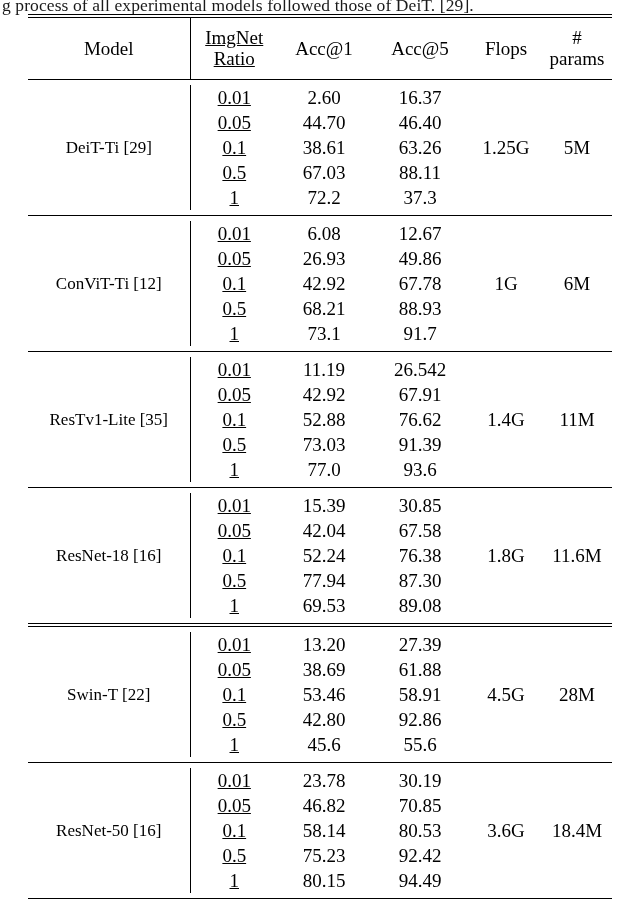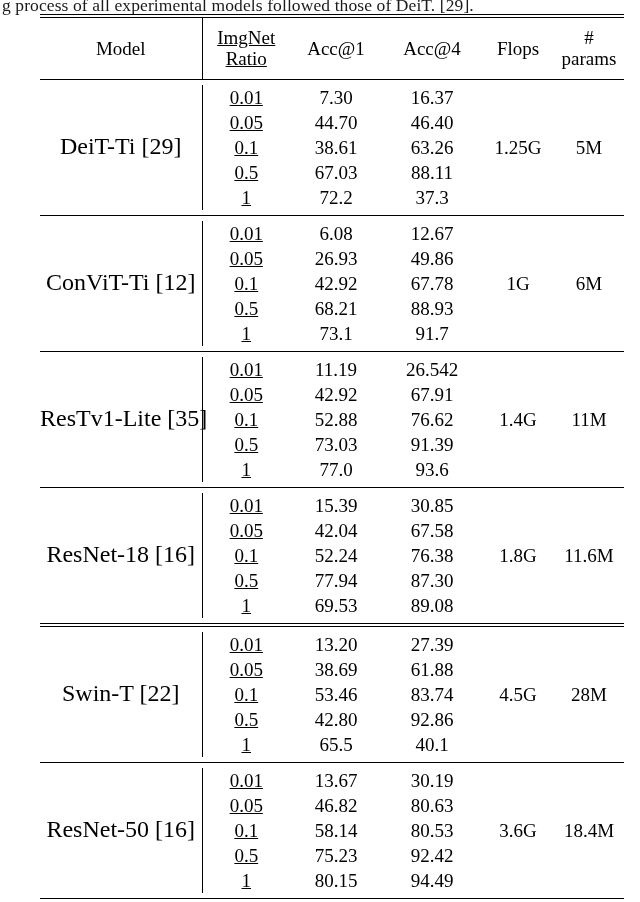--- a/index.html
+++ b/index.html
@@ -25,21 +25,21 @@
     letter-spacing: 0.1px;
     white-space: nowrap;
     overflow: hidden;
     color: #1a1a1a;
   }
 
   
   .table-wrap {
     position: absolute;
     top: 14px;
-    left: 40px;
+    left: 28px;
     width: 584px;
   }
 
   table.booktabs {
     border-collapse: collapse;
     width: 584px;
     table-layout: fixed;
   }
 
   table.booktabs td,
@@ -100,21 +100,21 @@
 
   
   .body-cell {
     height: 25px;
     font-size: 19px;
     line-height: 25px;
   }
   .b { font-weight: bold; }
 
   .model-name {
-    font-size: 24px;
+    font-size: 17px;
     white-space: nowrap;
   }
 
   .spacer-row > td { height: 5px; line-height: 5px; font-size: 0; }
 </style>
 </head>
 <body>
 
 <div class="running-text">g process of all experimental models followed those of DeiT. [29].</div>
 
@@ -136,41 +136,41 @@
         </tr>
         <tr>
           <th class="hdr-cell"><span>Model</span></th>
           <th class="hdr-cell vrule">
             <span class="hdr-stack">
               <span>ImgNet</span>
               <span>Ratio</span>
             </span>
           </th>
           <th class="hdr-cell"><span>Acc@1</span></th>
-          <th class="hdr-cell"><span>Acc@4</span></th>
+          <th class="hdr-cell"><span>Acc@5</span></th>
           <th class="hdr-cell"><span>Flops</span></th>
           <th class="hdr-cell">
             <span class="hdr-stack">
               <span>#</span>
               <span>params</span>
             </span>
           </th>
         </tr>
         <tr class="rule-row">
           <td colspan="6">
             <div class="hr-line hr-thin"></div>
           </td>
         </tr>
         <tr class="spacer-row">
           <td colspan="6" style="height: 5px;"></td>
         </tr>
         <tr>
           <td rowspan="5" class="body-cell"><span class="model-name">DeiT-Ti [29]</span></td>
           <td class="body-cell vrule">0.01</td>
-          <td class="body-cell">7.30</td>
+          <td class="body-cell">2.60</td>
           <td class="body-cell">16.37</td>
           <td rowspan="5" class="body-cell">1.25G</td>
           <td rowspan="5" class="body-cell">5M</td>
         </tr>
         <tr>
           <td class="body-cell vrule">0.05</td>
           <td class="body-cell">44.70</td>
           <td class="body-cell">46.40</td>
         </tr>
         <tr>
@@ -325,55 +325,55 @@
           <td rowspan="5" class="body-cell">28M</td>
         </tr>
         <tr>
           <td class="body-cell vrule">0.05</td>
           <td class="body-cell">38.69</td>
           <td class="body-cell">61.88</td>
         </tr>
         <tr>
           <td class="body-cell vrule">0.1</td>
           <td class="body-cell">53.46</td>
-          <td class="body-cell">83.74</td>
+          <td class="body-cell">58.91</td>
         </tr>
         <tr>
           <td class="body-cell vrule b">0.5</td>
           <td class="body-cell b">42.80</td>
           <td class="body-cell b">92.86</td>
         </tr>
         <tr>
           <td class="body-cell vrule b">1</td>
-          <td class="body-cell b">65.5</td>
-          <td class="body-cell b">40.1</td>
+          <td class="body-cell b">45.6</td>
+          <td class="body-cell b">55.6</td>
         </tr>
         <tr class="spacer-row">
           <td colspan="6" style="height: 5px;"></td>
         </tr>
         <tr class="rule-row">
           <td colspan="6">
             <div class="hr-line hr-thin"></div>
           </td>
         </tr>
         <tr class="spacer-row">
           <td colspan="6" style="height: 5px;"></td>
         </tr>
         <tr>
           <td rowspan="5" class="body-cell"><span class="model-name">ResNet-50 [16]</span></td>
           <td class="body-cell vrule b">0.01</td>
-          <td class="body-cell b">13.67</td>
+          <td class="body-cell b">23.78</td>
           <td class="body-cell b">30.19</td>
           <td rowspan="5" class="body-cell">3.6G</td>
           <td rowspan="5" class="body-cell">18.4M</td>
         </tr>
         <tr>
           <td class="body-cell vrule b">0.05</td>
           <td class="body-cell b">46.82</td>
-          <td class="body-cell b">80.63</td>
+          <td class="body-cell b">70.85</td>
         </tr>
         <tr>
           <td class="body-cell vrule b">0.1</td>
           <td class="body-cell b">58.14</td>
           <td class="body-cell b">80.53</td>
         </tr>
         <tr>
           <td class="body-cell vrule">0.5</td>
           <td class="body-cell">75.23</td>
           <td class="body-cell">92.42</td>

